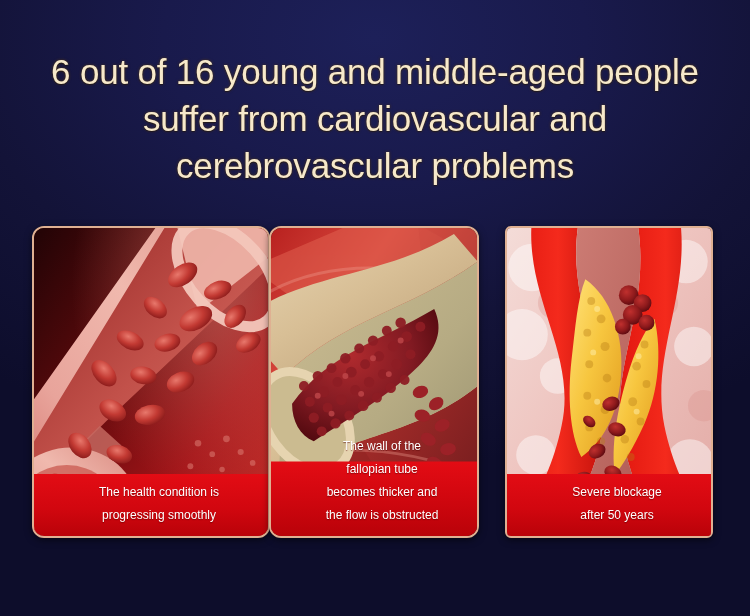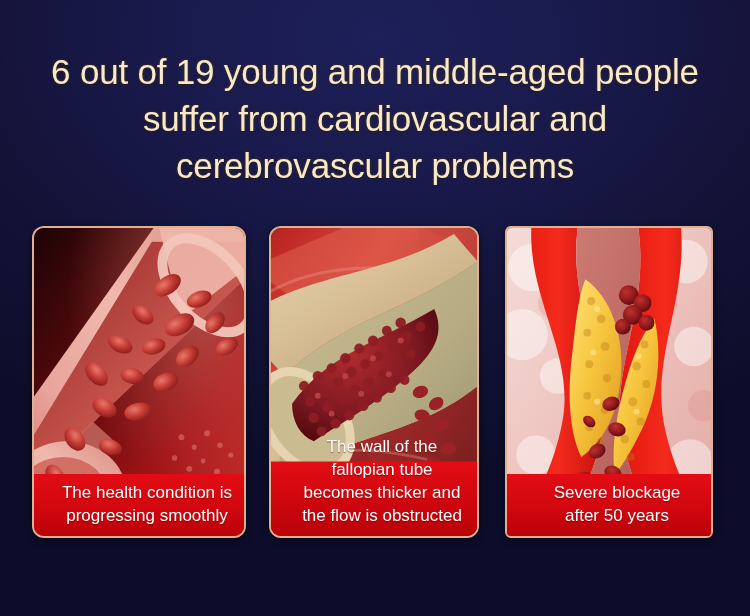--- a/index.html
+++ b/index.html
@@ -38,41 +38,41 @@
     position: absolute;
     top: 226px;
     height: 312px;
     border: 2px solid #dfb092;
     border-radius: 12px;
     overflow: hidden;
     box-sizing: border-box;
     box-shadow: 0 2px 7px rgba(0,0,0,0.55);
     background: #2a0608;
   }
-  #panel-1 { left: 32px;  width: 214px; }
+  #panel-1 { left: 32px;  width: 238px; }
   #panel-2 { left: 269px; width: 210px; }
   #panel-3 { left: 505px; width: 208px; border-radius: 6px; }
 
   .art {
     position: absolute;
     inset: 0;
     overflow: hidden;
   }
   .art svg { display: block; width: 100%; height: 100%; }
 
   
   .caption {
     position: absolute;
     left: 0;
     right: 0;
     bottom: 0;
     background: linear-gradient(180deg, #e30c14 0%, #d2070f 55%, #b90209 100%);
     color: #ffffff;
     text-align: center;
-    font-size: 17px;
+    font-size: 12px;
     line-height: 23px;
     padding: 7px 4px 9px 20px;
     box-sizing: border-box;
     text-shadow: 0 1px 1px rgba(80,0,0,0.55);
     white-space: pre-line;
   }
   
   .caption.overflow {
     bottom: 0;
     padding-top: 0;
@@ -82,21 +82,21 @@
         #e30c14 27px,
         #d2070f 60%,
         #b90209 100%);
   }
 </style>
 </head>
 <body>
 
 <div id="stage">
 
-  <div id="title">6 out of 19 young and middle-aged people
+  <div id="title">6 out of 16 young and middle-aged people
 suffer from cardiovascular and
 cerebrovascular problems</div>
 
   <div class="panel" id="panel-1">
     <div class="art">
       <svg viewBox="0 0 214 312" preserveAspectRatio="xMidYMid slice">
         <defs>
           <linearGradient id="p1bg" x1="0" y1="0" x2="1" y2="1">
             <stop offset="0%" stop-color="#1d0305"></stop>
             <stop offset="35%" stop-color="#5a0a0c"></stop>

